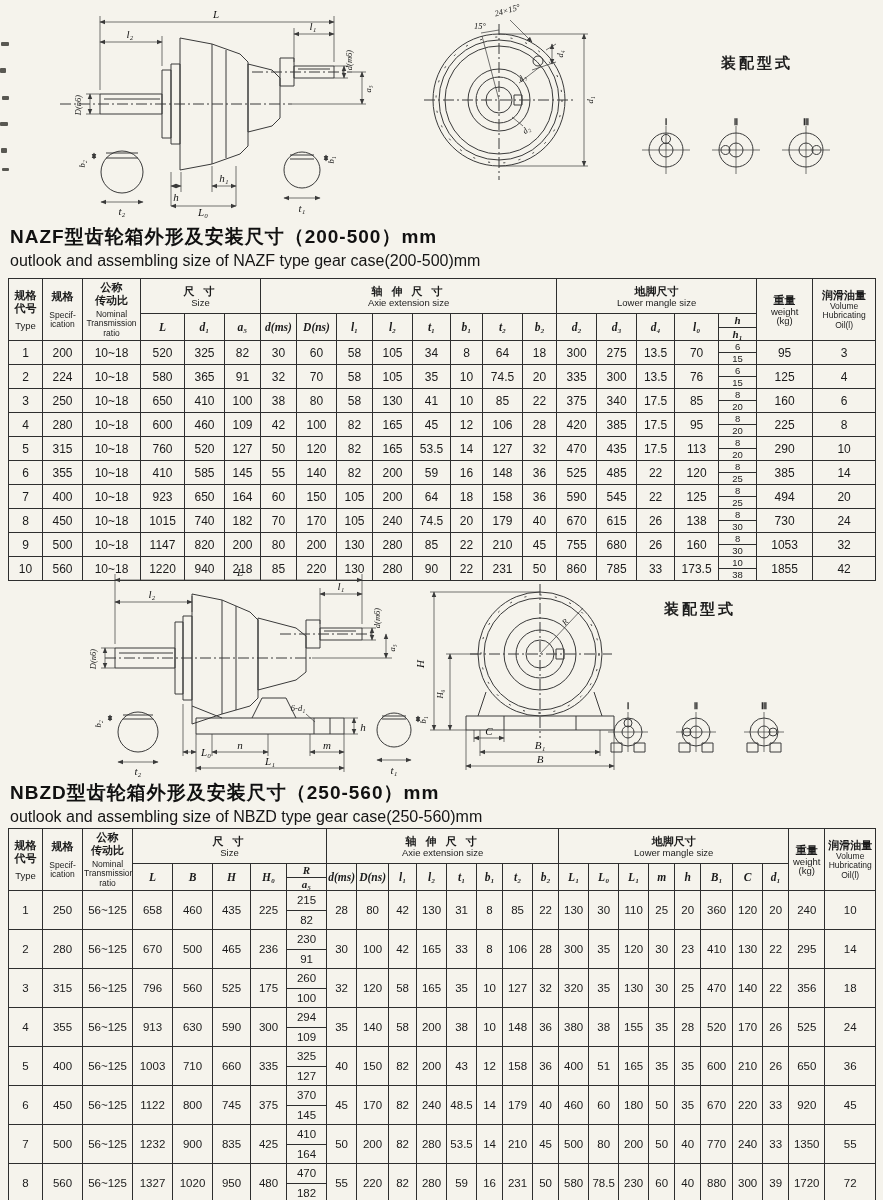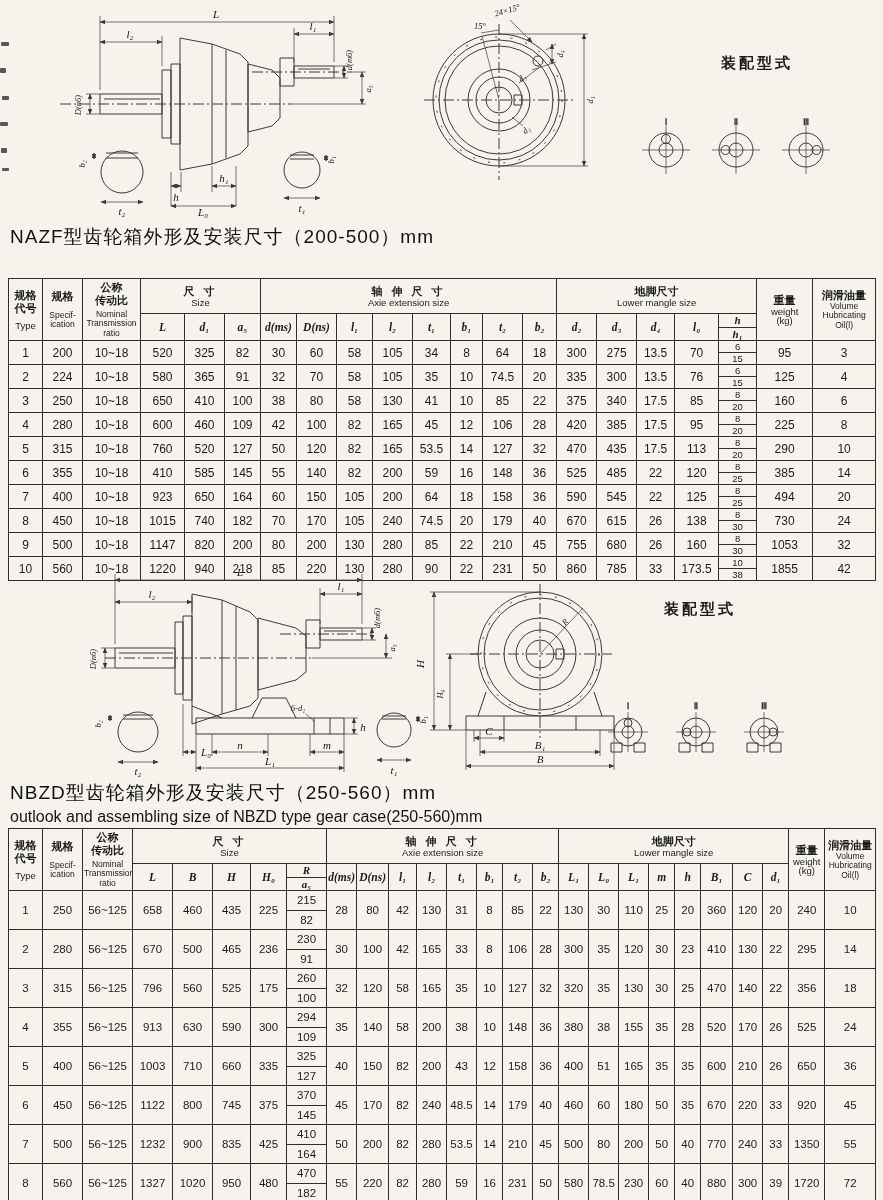--- a/index.html
+++ b/index.html
@@ -1,20 +1,20 @@
 <!DOCTYPE html>
 <html><head>
 <meta charset="utf-8">
 <style>
   html,body{margin:0;padding:0}
   body{width:883px;height:1200px;position:relative;background:#f5f3ec;
        font-family:"Liberation Sans",sans-serif;color:#1b1b1b;overflow:hidden}
   .abs{position:absolute}
   
-  .title-zh{font-size:19px;font-weight:400;letter-spacing:1px;color:#111}
+  .title-zh{font-size:19px;font-weight:700;letter-spacing:1px;color:#111}
   .title-en{font-size:16px;font-weight:400;margin-top:2px;color:#151515}
   
   table{border-collapse:collapse;table-layout:fixed;width:867px;background:transparent}
   th,td{border:1px solid #2e2e2e;text-align:center;vertical-align:middle;padding:0;overflow:hidden}
   td{font-size:12px;height:21px}
   #table2-wrap td{font-size:11.5px;height:38px}
   thead tr.grp th{height:34px}
   thead tr.subhead th{height:26px;font-size:11.5px;font-style:italic;
       font-family:"Liberation Serif",serif}
   .zh{font-size:11px;line-height:13px;font-weight:600}
@@ -189,20 +189,21 @@
         <line class="thin" x1="806" y1="126" x2="806" y2="174"></line>
       <circle cx="806" cy="150" r="17"></circle>
         <circle cx="806" cy="150" r="7"></circle>
         <circle cx="816.5" cy="150" r="4.5"></circle>
     </g>
   </g>
 </svg>
 
 <div class="abs" style="top:224px;left:10px">
   <div class="title-zh">NAZF型齿轮箱外形及安装尺寸（200-500）mm</div>
+  <div class="title-en">outlook and assembling size of NAZF type gear case(200-500)mm</div>
 </div>
 
 <div id="table1-wrap" class="abs" style="top:278px;left:8px">
   <table>
     <colgroup>
       <col style="width:34px">
         <col style="width:40px">
         <col style="width:58px">
       <col style="width:44px">
         <col style="width:40px">

